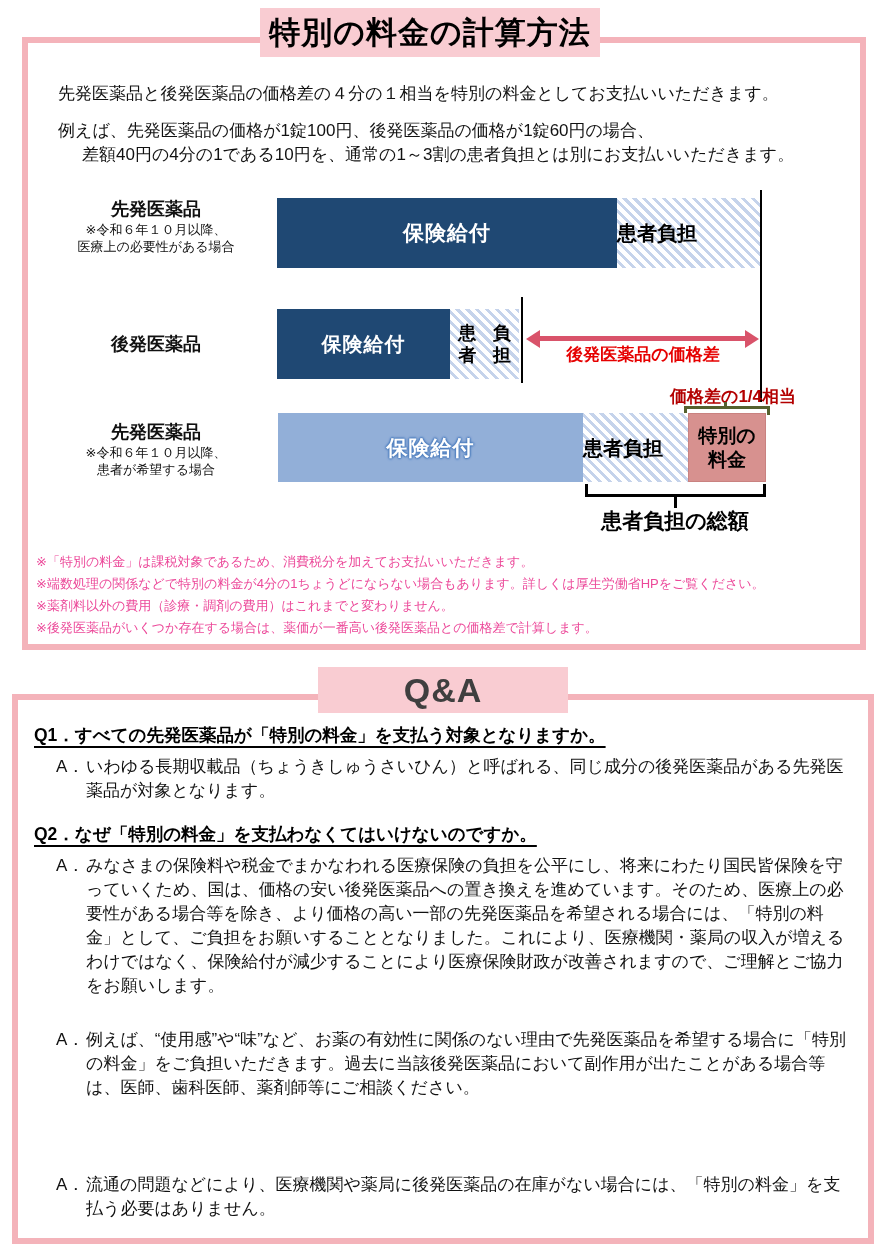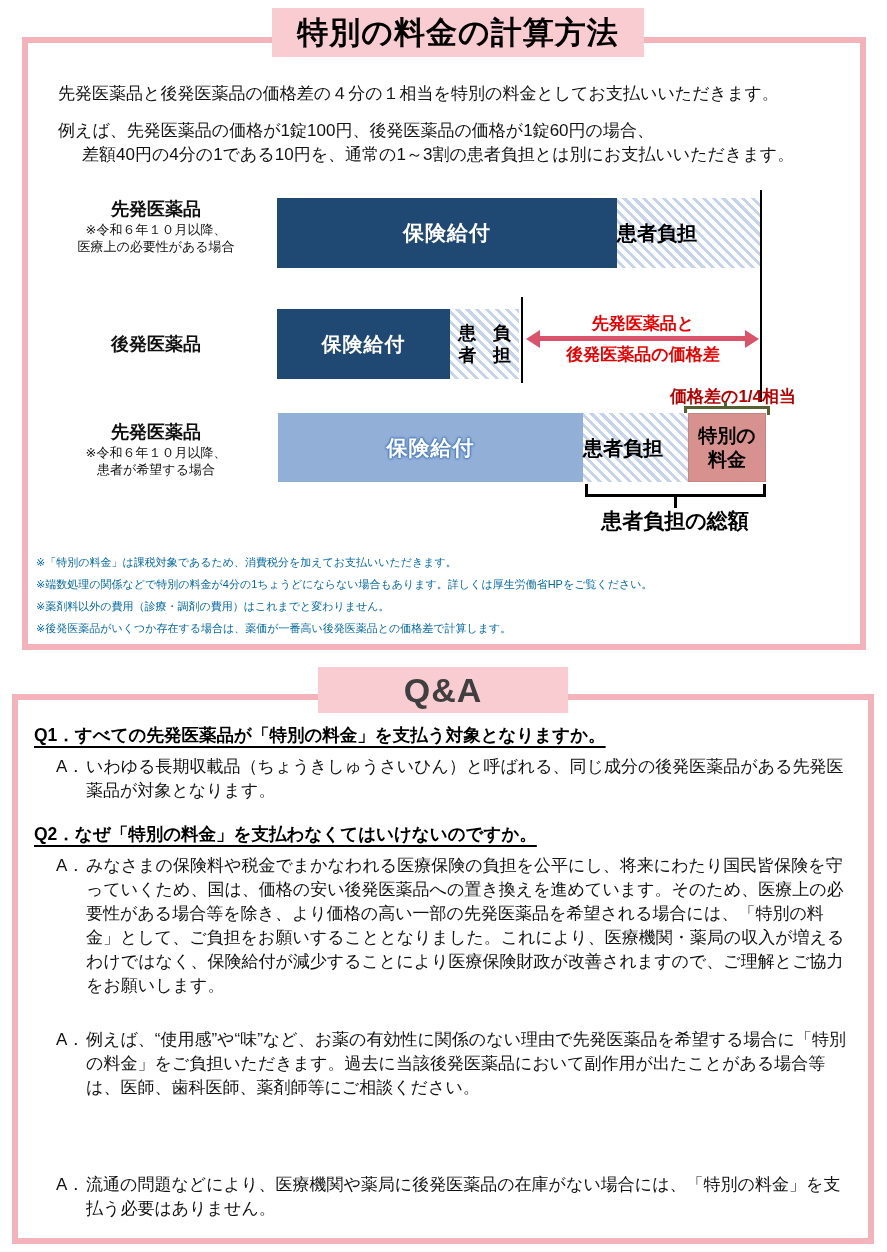--- a/index.html
+++ b/index.html
@@ -7,21 +7,21 @@
   .page{position:relative;width:887px;height:1252px;background:#fff;overflow:hidden;}
   .page *{box-sizing:border-box;}
 
   
   .sec-box{position:absolute;border:6px solid #f4b3ba;background:#fff;}
   #box1{left:22px;top:37px;width:844px;height:613px;}
   #box2{left:12px;top:694px;width:862px;height:550px;}
 
   
   .banner{position:absolute;background:#f9ccd2;display:flex;align-items:center;justify-content:center;z-index:3;}
-  #banner1{left:272px;top:8px;width:372px;height:49px;}
+  #banner1{left:260px;top:8px;width:340px;height:49px;}
   #banner1 span{font-size:31px;font-weight:bold;color:#000;letter-spacing:1px;}
   #banner2{left:318px;top:667px;width:250px;height:46px;}
   #banner2 span{font-size:34px;font-weight:bold;color:#3f3f3f;letter-spacing:1px;}
 
   .abs{position:absolute;}
   .intro{font-size:17px;color:#111;}
   #p1{left:58px;top:82px;}
   #p2a{left:58px;top:119px;}
   #p2b{left:58px;top:143px;margin-left:24px;}
 
@@ -58,21 +58,21 @@
 
   
   #quarter-tick{left:724px;top:402px;width:3px;height:5px;background:#55612e;}
   #quarter-bracket{left:684px;top:406px;width:86px;height:9px;border:3px solid #55612e;border-bottom:none;}
   #total-bracket{left:585px;top:484px;width:181px;height:13px;border:3px solid #000;border-top:none;}
   #total-tick{left:674px;top:497px;width:3px;height:11px;background:#000;}
   #total-label{left:560px;top:507px;width:230px;text-align:center;font-size:21px;font-weight:bold;color:#000;}
 
   
   #notes{left:36px;top:551px;width:824px;}
-  #notes div{font-size:11px;line-height:22px;color:#0369a1;white-space:nowrap;}
+  #notes div{font-size:13px;line-height:22px;color:#ec4899;white-space:nowrap;}
 
   
   .q-head{left:34px;width:812px;font-size:17.5px;font-weight:bold;color:#000;
     text-decoration:underline;text-underline-offset:5px;text-decoration-thickness:1.5px;
     padding-left:46px;text-indent:-46px;line-height:26px;}
   .answer{left:56px;width:800px;font-size:17px;line-height:24px;color:#111;padding-left:30px;}
   .a-prefix{position:absolute;left:0;top:0;}
 </style>
 </head>
 <body>
@@ -107,21 +107,20 @@
   </div>
   <div class="abs bar navy" style="left:277px;top:309px;width:173px;height:70px;">
     <span class="bar-text" style="font-size:20px;">保険給付</span>
   </div>
   <div class="abs hatch small" style="left:450px;top:309px;width:69px;height:70px;">
     <span>患者</span>
     <span>負担</span>
   </div>
   <div class="abs vline" style="left:521px;top:297px;height:86px;"></div>
 
-  <div id="pd1" class="abs red-label">先発医薬品と</div>
   <div class="abs arrow-shaft"></div>
   <div id="arrow-left" class="abs arrow-head"></div>
   <div id="arrow-right" class="abs arrow-head"></div>
   <div id="pd2" class="abs red-label">後発医薬品の価格差</div>
 
   <div id="quarter-label" class="abs">価格差の1/4相当</div>
   <div id="quarter-tick" class="abs"></div>
   <div id="quarter-bracket" class="abs"></div>
 
   <div class="abs row-label" style="top:420px;">

